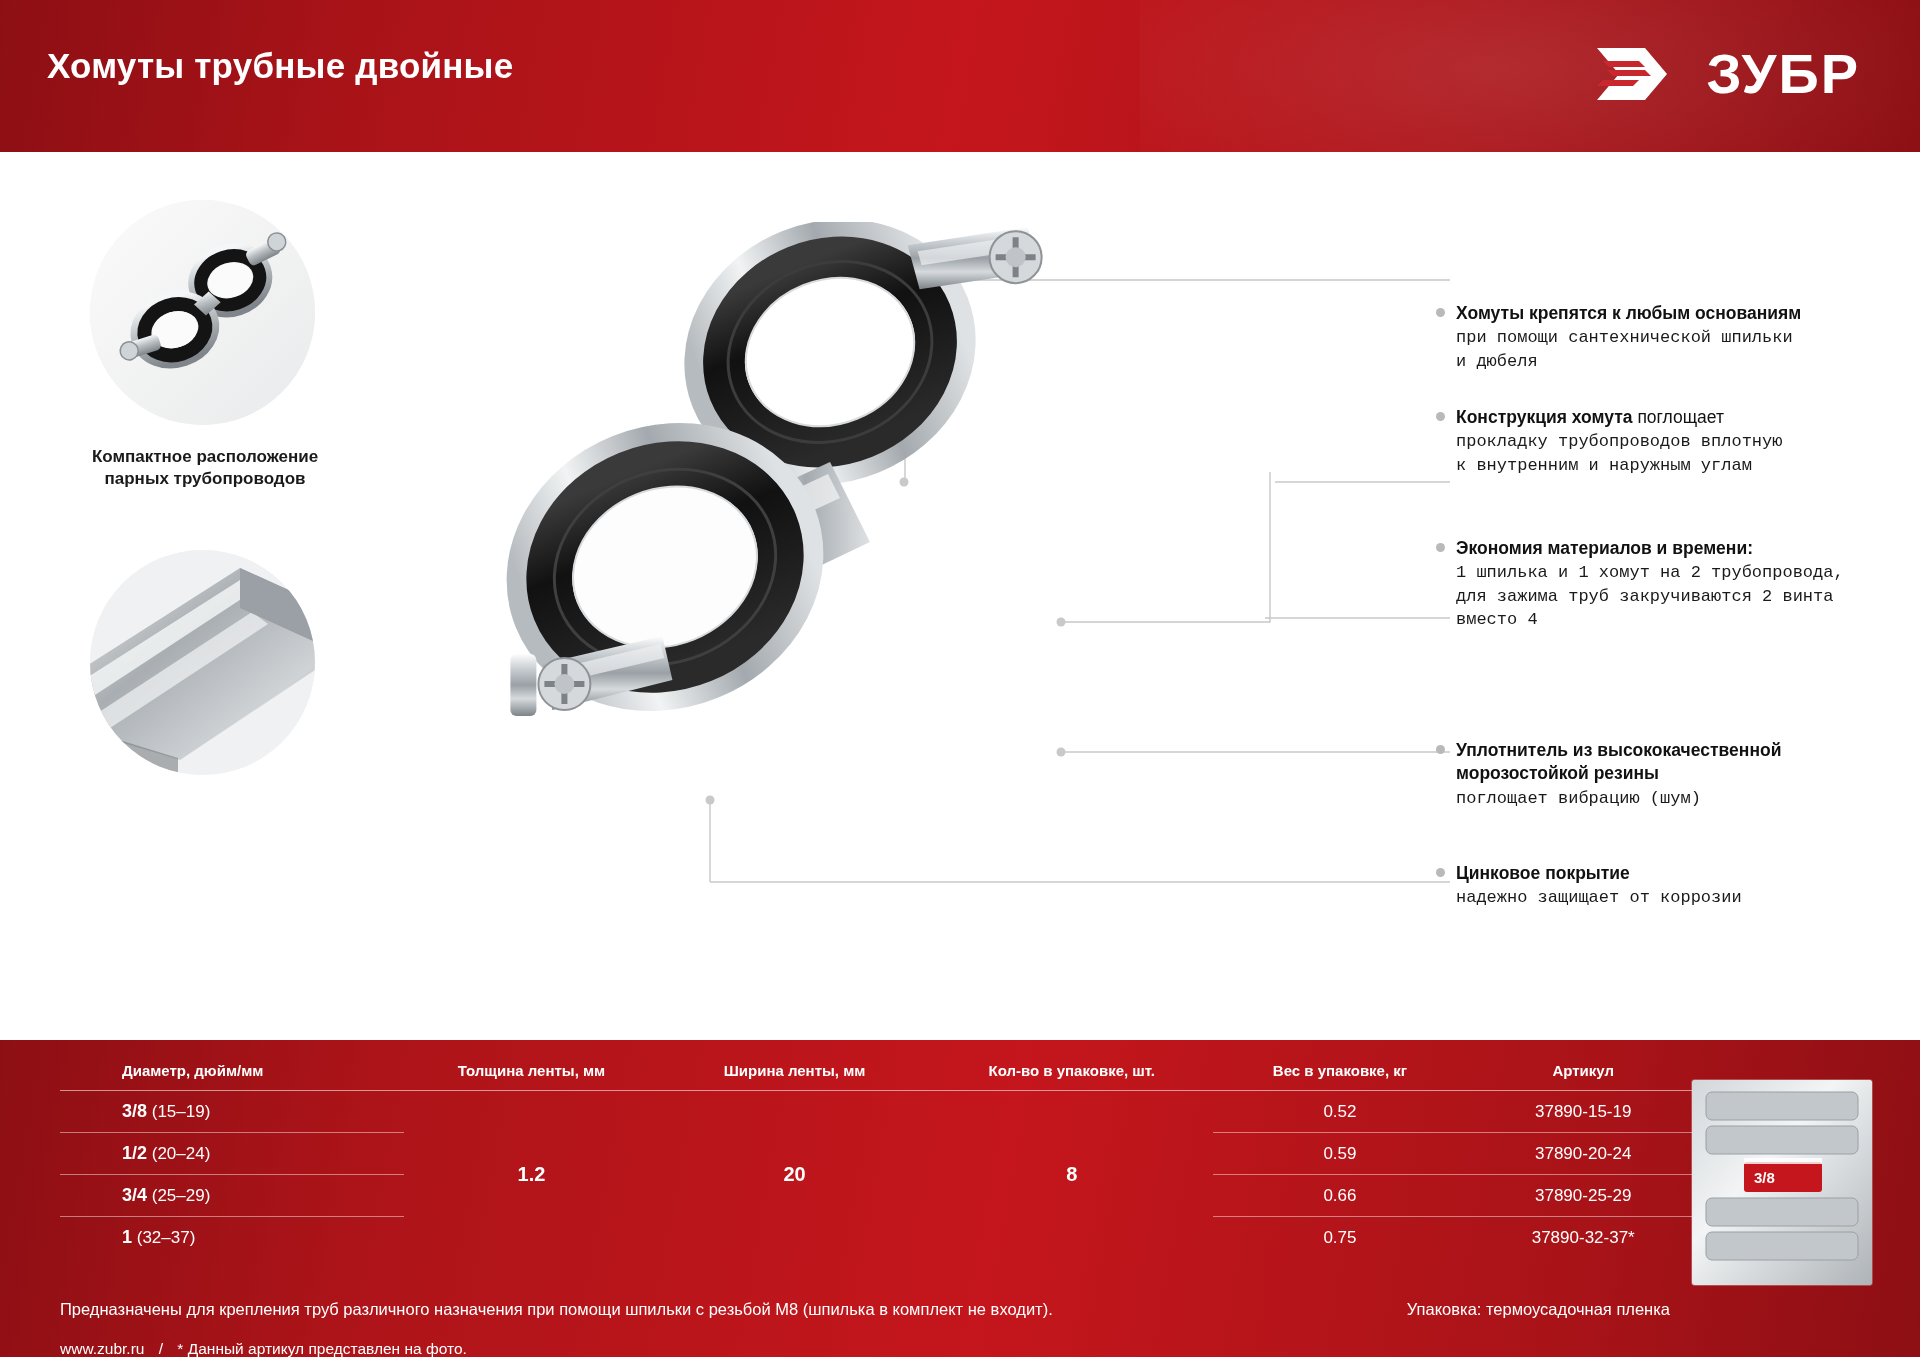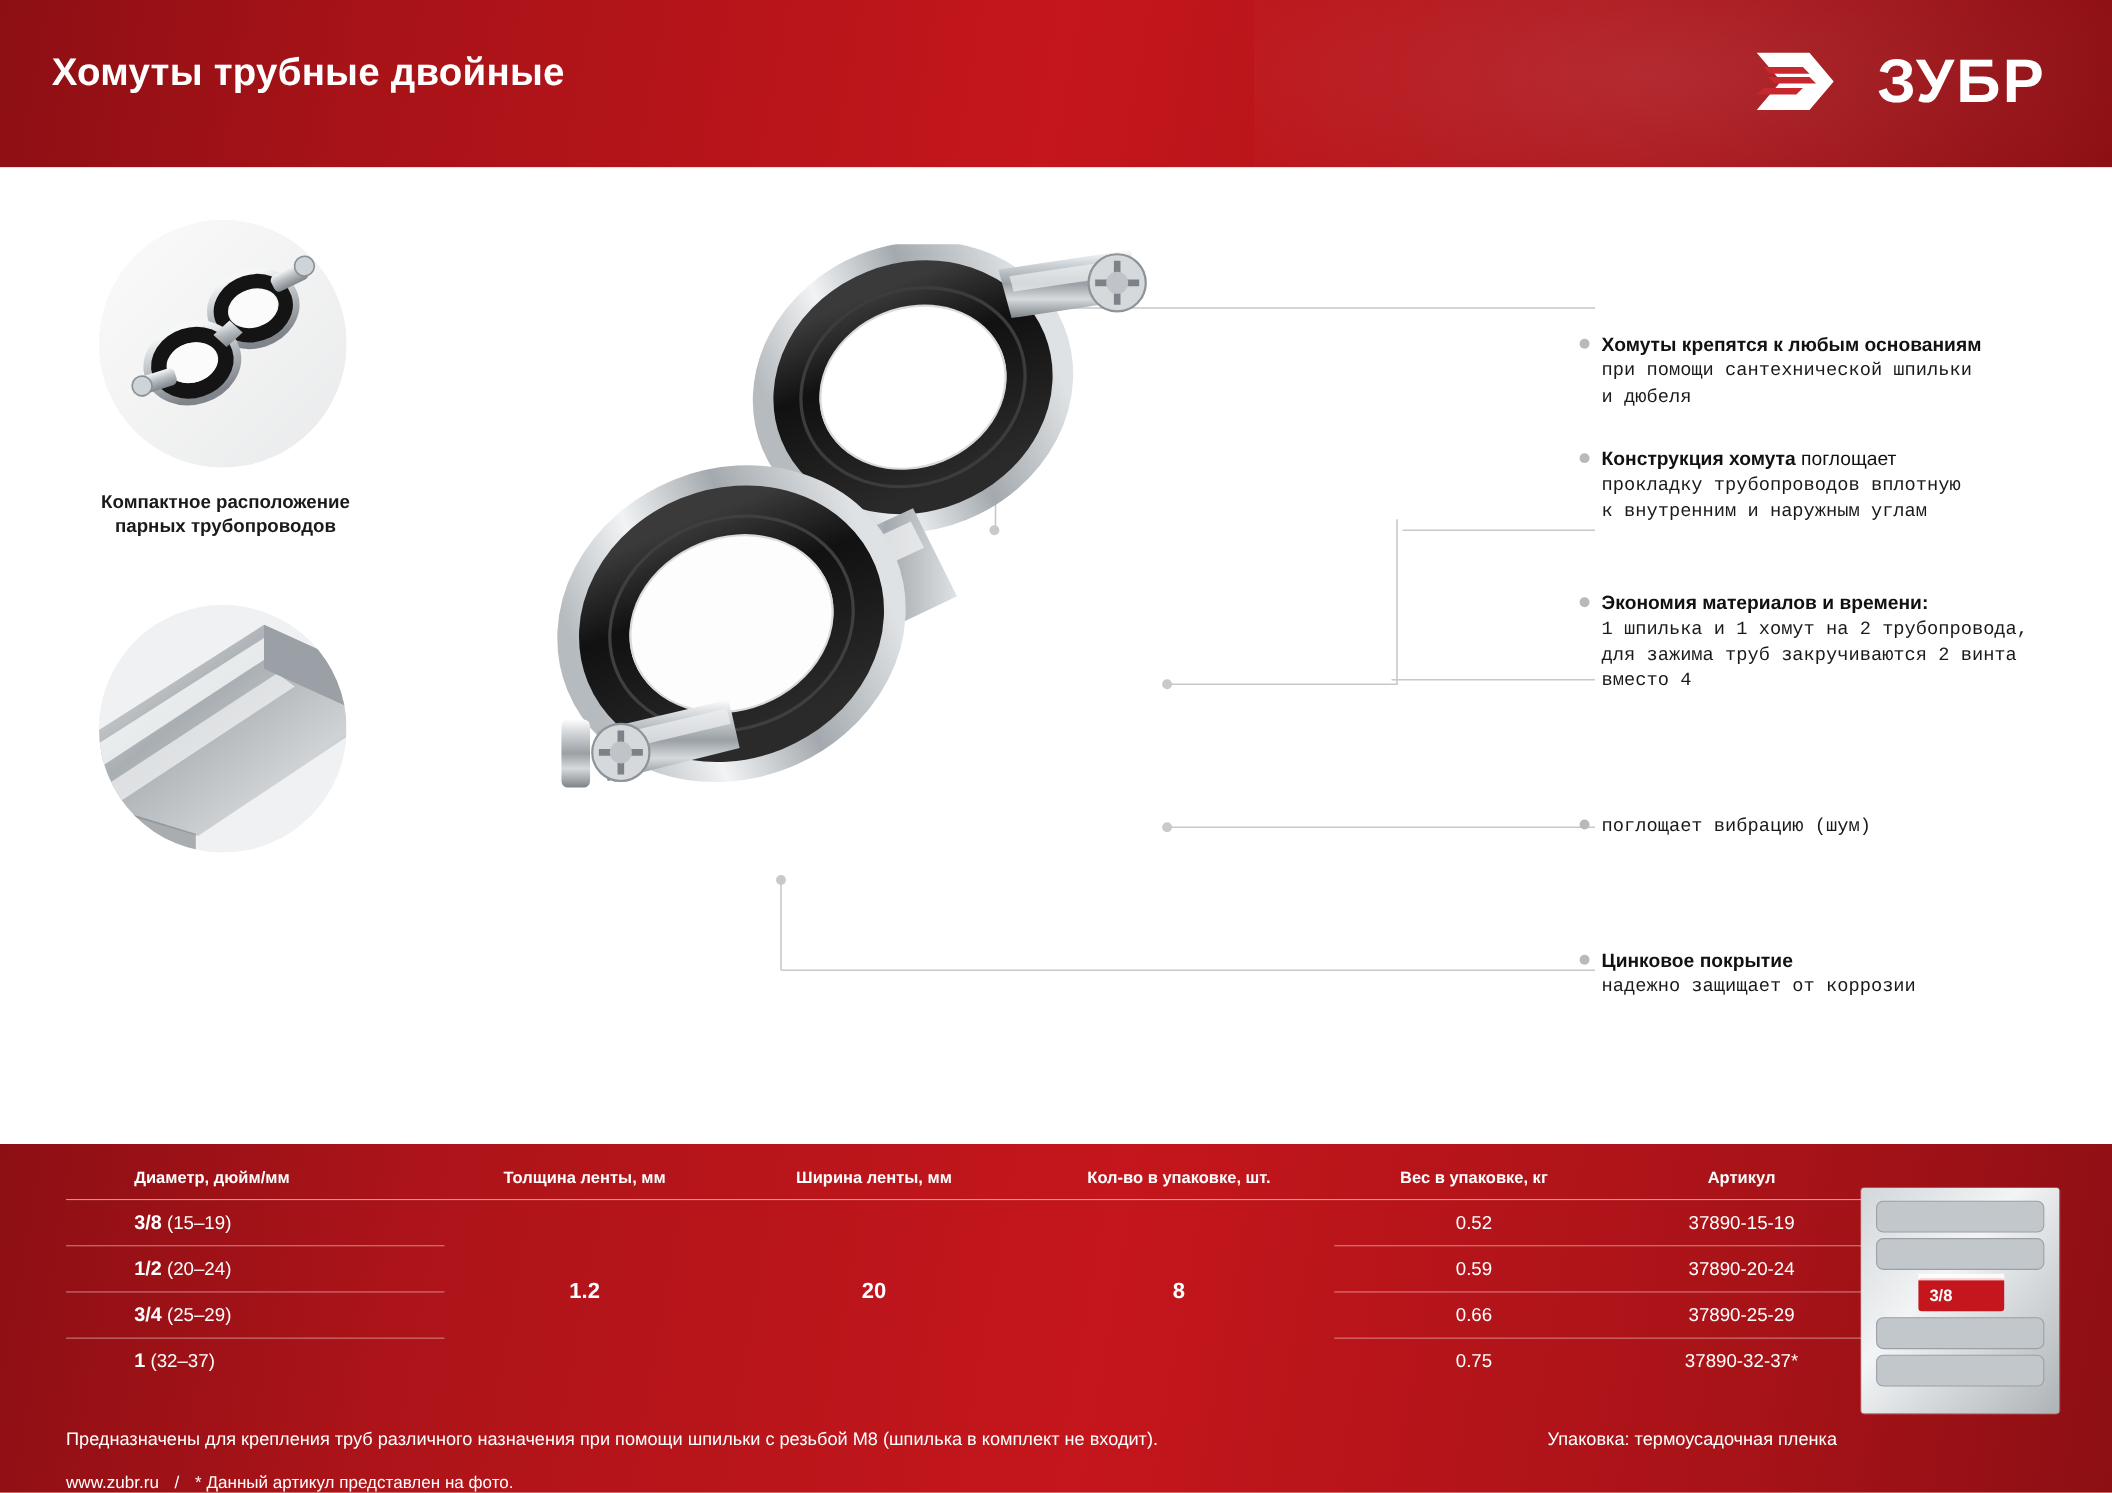--- a/index.html
+++ b/index.html
@@ -284,20 +284,22 @@
       <div class="callout c3">
         <span class="dot"></span>
         <div class="ttl" style="white-space:pre-line">Экономия материалов и времени:</div>
         <div class="txt" style="white-space:pre-line">1 шпилька и 1 хомут на 2 трубопровода,
 для зажима труб закручиваются 2 винта
 вместо 4</div>
       </div>
 
       <div class="callout c4">
         <span class="dot"></span>
+        <div class="ttl" style="white-space:pre-line">Уплотнитель из высококачественной
+морозостойкой резины</div>
         <div class="txt" style="white-space:pre-line">поглощает вибрацию (шум)</div>
       </div>
 
       <div class="callout c5">
         <span class="dot"></span>
         <div class="ttl" style="white-space:pre-line">Цинковое покрытие</div>
         <div class="txt" style="white-space:pre-line">надежно защищает от коррозии</div>
       </div>
 
     </div>

